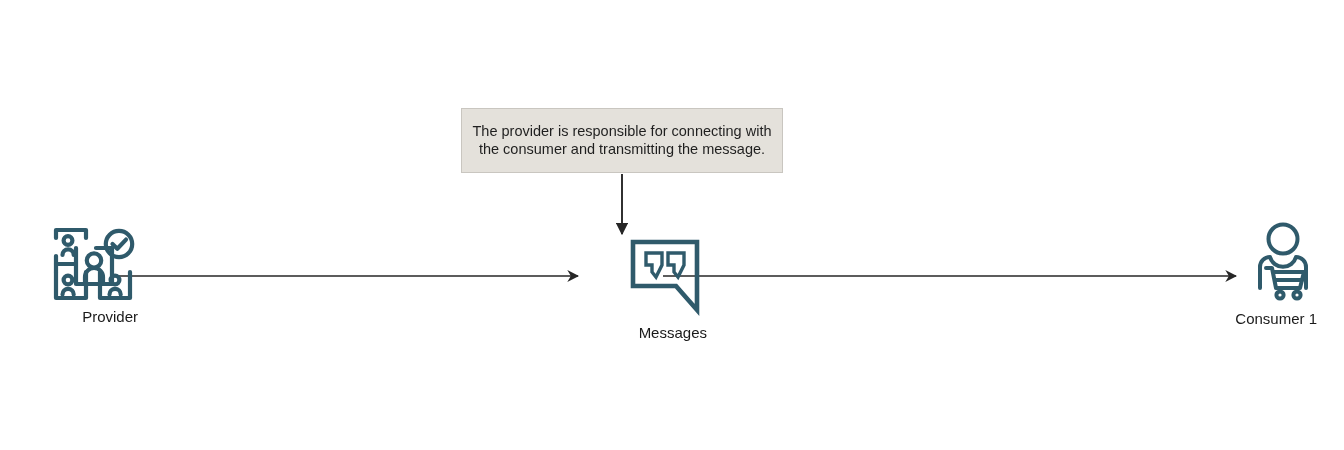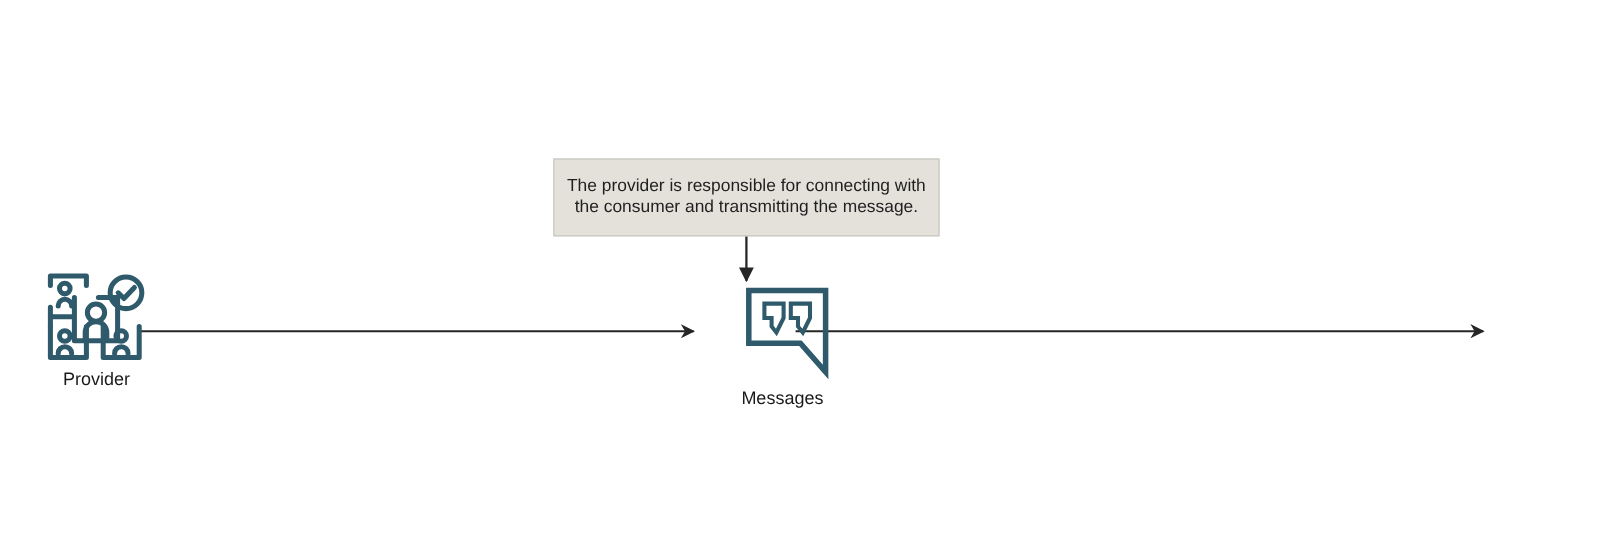--- a/index.html
+++ b/index.html
@@ -16,21 +16,21 @@
   #canvas {
     position: relative;
     width: 1344px;
     height: 450px;
     background: #ffffff;
   }
   .node {
     position: absolute;
     display: flex;
     flex-direction: column;
-    align-items: center;
+    align-items: flex-end;
   }
   .node-label {
     font-family: "Liberation Sans", sans-serif;
     font-size: 15px;
     color: #1a1a1a;
     white-space: nowrap;
     line-height: 18px;
     margin-top: 6px;
     text-align: center;
   }
@@ -58,21 +58,20 @@
     left: 461px;
     top: 108px;
     width: 322px;
     height: 65px;
     background: #e4e1db;
     border: 1px solid #c9c6c0;
     box-sizing: border-box;
     display: flex;
     align-items: center;
     justify-content: center;
-    margin-top: 24px;
   }
   #note-text {
     font-family: "Liberation Sans", sans-serif;
     font-size: 14.5px;
     line-height: 17.5px;
     color: #1f1f1f;
     text-align: center;
     padding: 0 8px;
     white-space: pre-line;
   }
@@ -153,14 +152,34 @@
 
           <path d="M31 17 L47 17 L47 29 L41 41 L37 36 L37 29 L31 29 Z"></path>
 
           <path d="M53 17 L69 17 L69 29 L63 41 L59 36 L59 29 L53 29 Z"></path>
         </g>
       </svg>
     </span>
     <div class="node-label">Messages</div>
   </div>
 
+  <div class="node" id="consumer-node">
+    <span class="icon-wrap">
+      <svg width="68" height="82" viewBox="0 0 68 82">
+        <g fill="none" stroke="#2f5a6b" stroke-width="4" stroke-linecap="round" stroke-linejoin="round">
+
+          <circle cx="34" cy="17" r="14.5"></circle>
+
+          <path d="M11 66 L11 45 a10 10 0 0 1 10 -10 a13.5 13.5 0 0 0 26 0 a10 10 0 0 1 10 10 L57 66"></path>
+
+          <path d="M17 46 L23 46 L27 66 L51 66 L55 50 L25 50"></path>
+
+          <path d="M26 58 L53 58"></path>
+
+          <circle cx="31" cy="73" r="3.6"></circle>
+          <circle cx="48" cy="73" r="3.6"></circle>
+        </g>
+      </svg>
+    </span>
+    <div class="node-label">Consumer 1</div>
+  </div>
 
 </div>
 
 </body></html>

